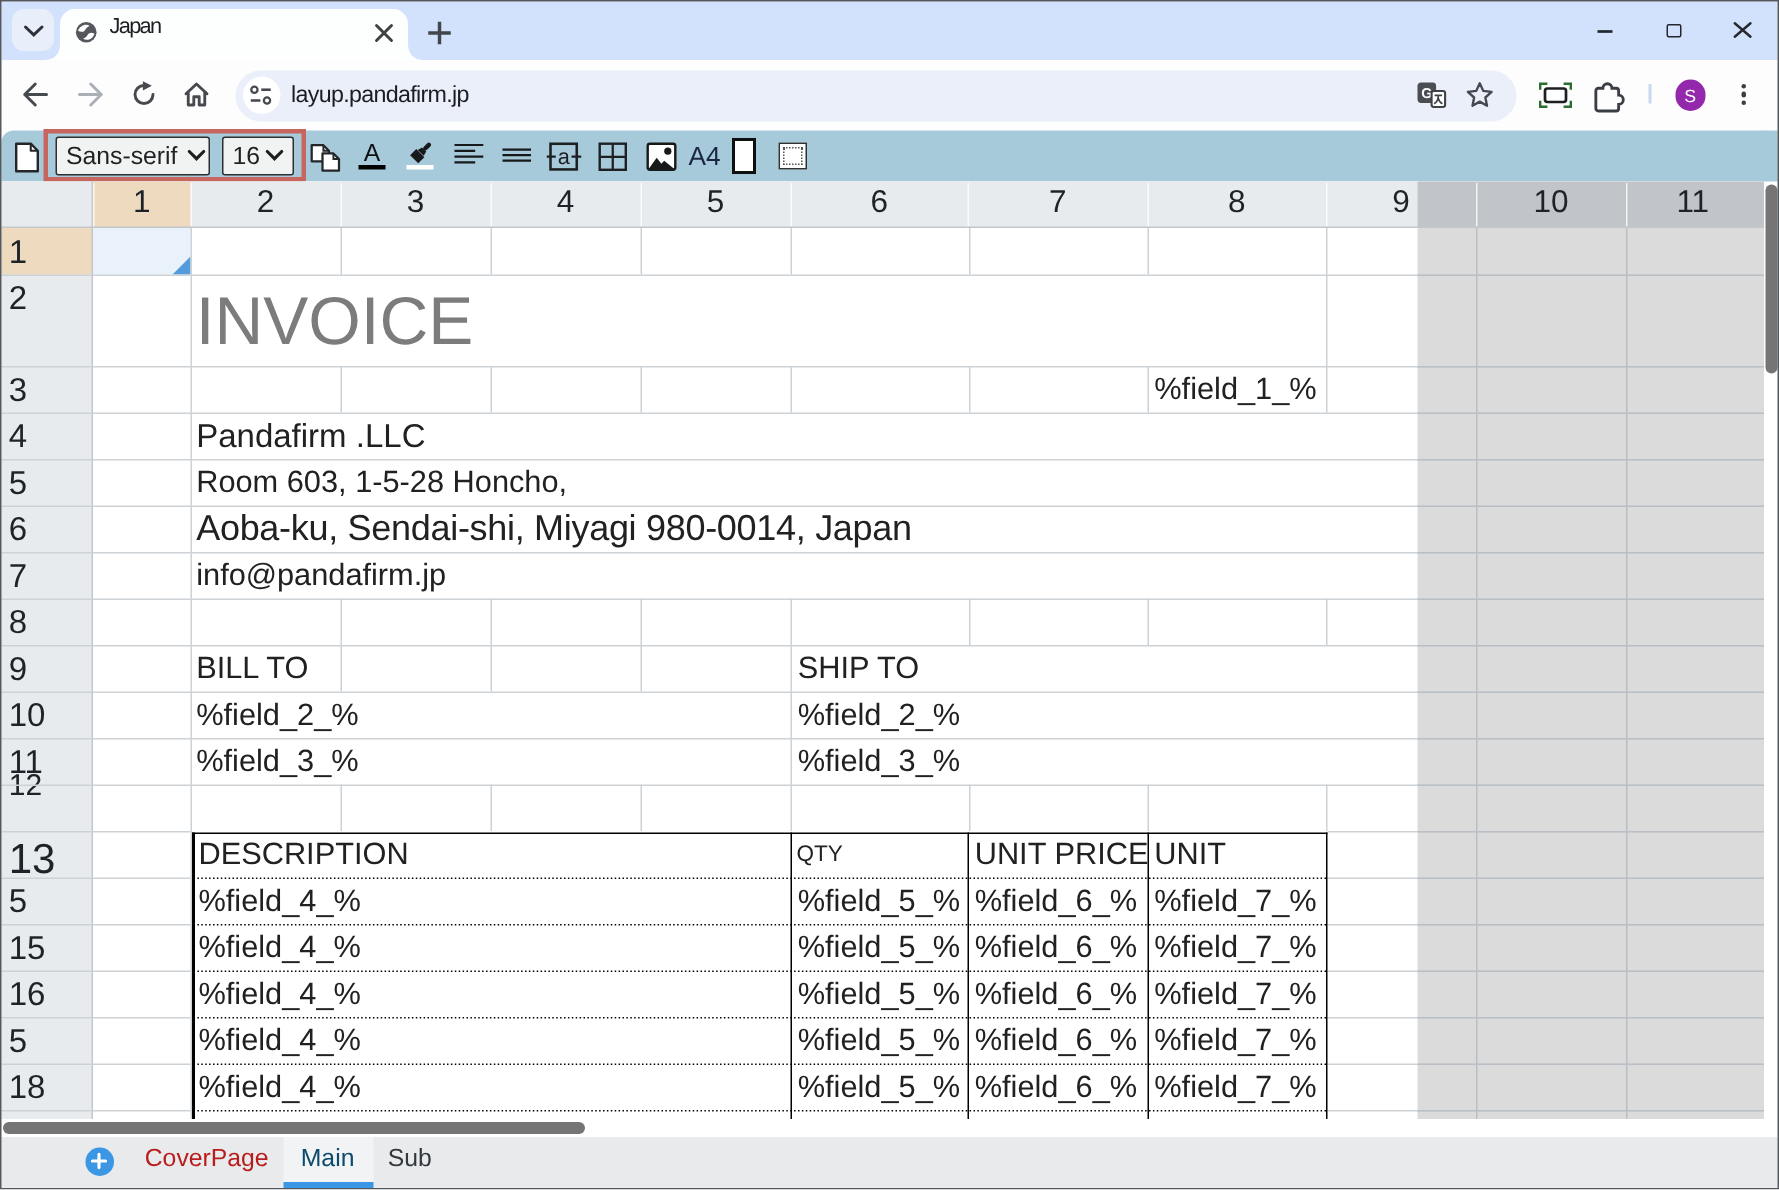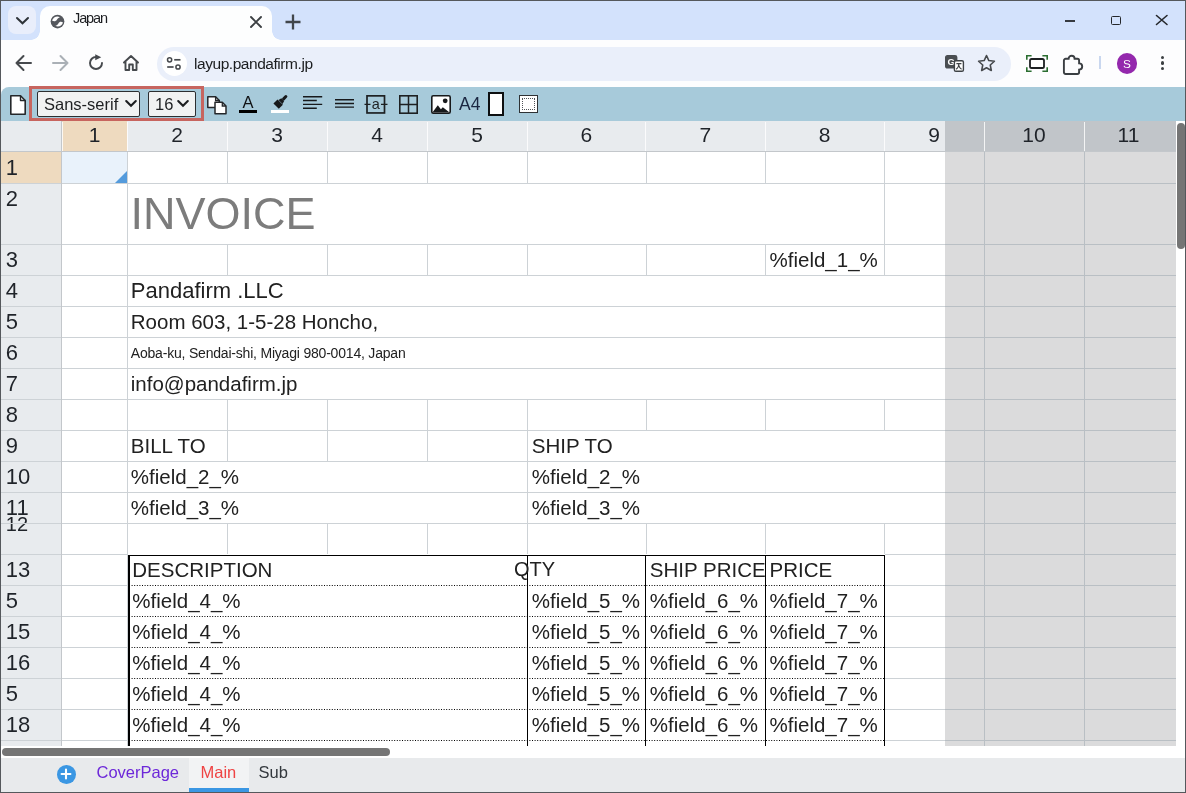--- a/index.html
+++ b/index.html
@@ -172,21 +172,21 @@
 <div class="a" style="left:5.8px;top:247.2px;font-size:22px;color:#1f2329">3</div>
 <div class="a" style="left:5.8px;top:278.2px;font-size:22px;color:#1f2329">4</div>
 <div class="a" style="left:5.8px;top:309.2px;font-size:22px;color:#1f2329">5</div>
 <div class="a" style="left:5.8px;top:340.2px;font-size:22px;color:#1f2329">6</div>
 <div class="a" style="left:5.8px;top:371.2px;font-size:22px;color:#1f2329">7</div>
 <div class="a" style="left:5.8px;top:402.2px;font-size:22px;color:#1f2329">8</div>
 <div class="a" style="left:5.8px;top:433.2px;font-size:22px;color:#1f2329">9</div>
 <div class="a" style="left:5.8px;top:464.2px;font-size:22px;color:#1f2329">10</div>
 <div class="a" style="left:5.8px;top:495.2px;font-size:22px;color:#1f2329">11</div>
 <div class="a" style="left:5.8px;top:513px;font-size:20px;color:#1f2329">12</div>
-<div class="a" style="left:5.8px;top:557.2px;font-size:22px;color:#1f2329">13</div>
+<div class="a" style="left:5.8px;top:557.2px;font-size:28px;color:#1f2329">13</div>
 <div class="a" style="left:5.8px;top:588.2px;font-size:22px;color:#1f2329">5</div>
 <div class="a" style="left:5.8px;top:619.2px;font-size:22px;color:#1f2329">15</div>
 <div class="a" style="left:5.8px;top:650.2px;font-size:22px;color:#1f2329">16</div>
 <div class="a" style="left:5.8px;top:681.2px;font-size:22px;color:#1f2329">5</div>
 <div class="a" style="left:5.8px;top:712.2px;font-size:22px;color:#1f2329">18</div>
 <div class="a" style="left:61px;top:120.5px;width:1px;height:625.5px;background:#c3c7cb"></div>
 <div class="a" style="left:62px;top:151.5px;width:65px;height:31.5px;background:#e9f2fb"></div>
 <svg class="a" style="left:115px;top:171px" width="12" height="12">
     <path d="M12 0 L12 12 L0 12 Z" fill="#549bdc"></path>
   </svg>
@@ -301,32 +301,32 @@
 <svg class="a" style="left:129px;top:709px" width="755" height="1">
     <line x1="0" y1="0.5" x2="755" y2="0.5" stroke="#000" stroke-width="1" stroke-dasharray="1 1.6"></line>
   </svg>
 <svg class="a" style="left:129px;top:740px" width="755" height="1">
     <line x1="0" y1="0.5" x2="755" y2="0.5" stroke="#000" stroke-width="1" stroke-dasharray="1 1.6"></line>
   </svg>
 <div class="a" style="left:130.5px;top:188px;font-size:45px;color:#7c7c7c">INVOICE</div>
 <div class="a" style="left:769.5px;top:244px;height:31px;display:flex;align-items:center;font-size:20.5px;letter-spacing:0;color:#212121;white-space:pre">%field_1_%</div>
 <div class="a" style="left:130.8px;top:275px;height:31px;display:flex;align-items:center;font-size:22px;letter-spacing:0;color:#212121;white-space:pre">Pandafirm .LLC</div>
 <div class="a" style="left:130.8px;top:306px;height:31px;display:flex;align-items:center;font-size:20.5px;letter-spacing:0;color:#212121;white-space:pre">Room 603, 1-5-28 Honcho,</div>
-<div class="a" style="left:130.8px;top:337px;height:31px;display:flex;align-items:center;font-size:14px;letter-spacing:-0.2px;color:#212121;white-space:pre">Aoba-ku, Sendai-shi, Miyagi 980-0014, Japan</div>
+<div class="a" style="left:130.8px;top:337px;height:31px;display:flex;align-items:center;font-size:24px;letter-spacing:-0.2px;color:#212121;white-space:pre">Aoba-ku, Sendai-shi, Miyagi 980-0014, Japan</div>
 <div class="a" style="left:130.8px;top:368px;height:31px;display:flex;align-items:center;font-size:20.5px;letter-spacing:0;color:#212121;white-space:pre">info@pandafirm.jp</div>
 <div class="a" style="left:130.8px;top:430px;height:31px;display:flex;align-items:center;font-size:20.5px;letter-spacing:0;color:#212121;white-space:pre">BILL TO</div>
 <div class="a" style="left:531.8px;top:430px;height:31px;display:flex;align-items:center;font-size:20.5px;letter-spacing:0;color:#212121;white-space:pre">SHIP TO</div>
 <div class="a" style="left:130.8px;top:461px;height:31px;display:flex;align-items:center;font-size:20.5px;letter-spacing:0;color:#212121;white-space:pre">%field_2_%</div>
 <div class="a" style="left:531.8px;top:461px;height:31px;display:flex;align-items:center;font-size:20.5px;letter-spacing:0;color:#212121;white-space:pre">%field_2_%</div>
 <div class="a" style="left:130.8px;top:492px;height:31px;display:flex;align-items:center;font-size:20.5px;letter-spacing:0;color:#212121;white-space:pre">%field_3_%</div>
 <div class="a" style="left:531.8px;top:492px;height:31px;display:flex;align-items:center;font-size:20.5px;letter-spacing:0;color:#212121;white-space:pre">%field_3_%</div>
 <div class="a" style="left:132.3px;top:554px;height:31px;display:flex;align-items:center;font-size:20.5px;letter-spacing:0;color:#212121;white-space:pre">DESCRIPTION</div>
-<div class="a" style="left:514px;top:554px;height:31px;display:flex;align-items:center;font-size:20px;letter-spacing:0;color:#212121;white-space:pre">QTY</div>
-<div class="a" style="left:649.8px;top:554px;height:31px;display:flex;align-items:center;font-size:20.5px;letter-spacing:0;color:#212121;white-space:pre">SHIP PRICE</div>
-<div class="a" style="left:769.5px;top:554px;height:31px;display:flex;align-items:center;font-size:20.5px;letter-spacing:0;color:#212121;white-space:pre">PRICE</div>
+<div class="a" style="left:531px;top:554px;height:31px;display:flex;align-items:center;font-size:15px;letter-spacing:0;color:#212121;white-space:pre">QTY</div>
+<div class="a" style="left:649.8px;top:554px;height:31px;display:flex;align-items:center;font-size:20.5px;letter-spacing:0;color:#212121;white-space:pre">UNIT PRICE</div>
+<div class="a" style="left:769.5px;top:554px;height:31px;display:flex;align-items:center;font-size:20.5px;letter-spacing:0;color:#212121;white-space:pre">UNIT</div>
 <div class="a" style="left:132.3px;top:585px;height:31px;display:flex;align-items:center;font-size:20.5px;letter-spacing:0;color:#212121;white-space:pre">%field_4_%</div>
 <div class="a" style="left:531.8px;top:585px;height:31px;display:flex;align-items:center;font-size:20.5px;letter-spacing:0;color:#212121;white-space:pre">%field_5_%</div>
 <div class="a" style="left:649.8px;top:585px;height:31px;display:flex;align-items:center;font-size:20.5px;letter-spacing:0;color:#212121;white-space:pre">%field_6_%</div>
 <div class="a" style="left:769.5px;top:585px;height:31px;display:flex;align-items:center;font-size:20.5px;letter-spacing:0;color:#212121;white-space:pre">%field_7_%</div>
 <div class="a" style="left:132.3px;top:616px;height:31px;display:flex;align-items:center;font-size:20.5px;letter-spacing:0;color:#212121;white-space:pre">%field_4_%</div>
 <div class="a" style="left:531.8px;top:616px;height:31px;display:flex;align-items:center;font-size:20.5px;letter-spacing:0;color:#212121;white-space:pre">%field_5_%</div>
 <div class="a" style="left:649.8px;top:616px;height:31px;display:flex;align-items:center;font-size:20.5px;letter-spacing:0;color:#212121;white-space:pre">%field_6_%</div>
 <div class="a" style="left:769.5px;top:616px;height:31px;display:flex;align-items:center;font-size:20.5px;letter-spacing:0;color:#212121;white-space:pre">%field_7_%</div>
 <div class="a" style="left:132.3px;top:647px;height:31px;display:flex;align-items:center;font-size:20.5px;letter-spacing:0;color:#212121;white-space:pre">%field_4_%</div>
 <div class="a" style="left:531.8px;top:647px;height:31px;display:flex;align-items:center;font-size:20.5px;letter-spacing:0;color:#212121;white-space:pre">%field_5_%</div>
@@ -344,15 +344,15 @@
 <div class="a" style="left:1176px;top:87px;width:9px;height:33.5px;background:#a7cada"></div>
 <div class="a" style="left:1176.5px;top:122.5px;width:8px;height:126px;border-radius:4px;background:#757575"></div>
 <div class="a" style="left:1px;top:746px;width:1184px;height:11.5px;background:#fff"></div>
 <div class="a" style="left:2px;top:747.5px;width:388px;height:8.5px;border-radius:4px;background:#757575"></div>
 <div class="a" style="left:1px;top:757.5px;width:1184px;height:34.5px;background:#e8eaec"></div>
 <div class="a" style="left:189px;top:757.5px;width:59.5px;height:34.5px;background:#f2f3f4"></div>
 <div class="a" style="left:56.8px;top:765px;width:18.8px;height:18.8px;border-radius:50%;background:#3b97e3"></div>
 <svg class="a" style="left:61.2px;top:769.4px" width="10" height="10">
     <path d="M5 0.6 V9.4 M0.6 5 H9.4" stroke="#fff" stroke-width="2.1" stroke-linecap="round"></path>
   </svg>
-<div class="a" style="left:96.5px;top:763.3px;font-size:16.5px;color:#6d28d9">CoverPage</div>
-<div class="a" style="left:200.5px;top:763.3px;font-size:16.5px;color:#ef4444">Main</div>
+<div class="a" style="left:96.5px;top:763.3px;font-size:16.5px;color:#b91c1c">CoverPage</div>
+<div class="a" style="left:200.5px;top:763.3px;font-size:16.5px;color:#0c4a6e">Main</div>
 <div class="a" style="left:258.5px;top:763.3px;font-size:16.5px;color:#33383d">Sub</div>
 <div class="a" style="left:189px;top:787.5px;width:59.5px;height:4.5px;background:#3b97e3"></div>
 </body></html>

